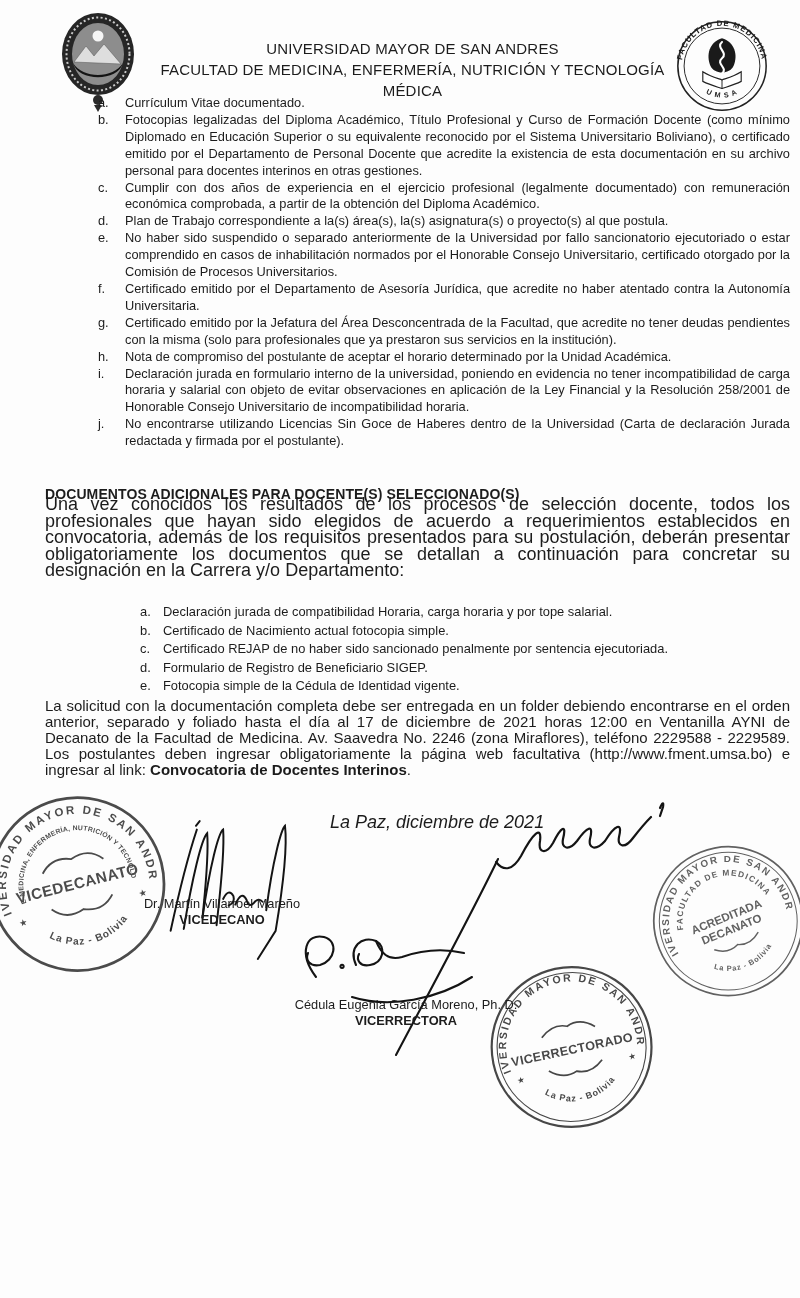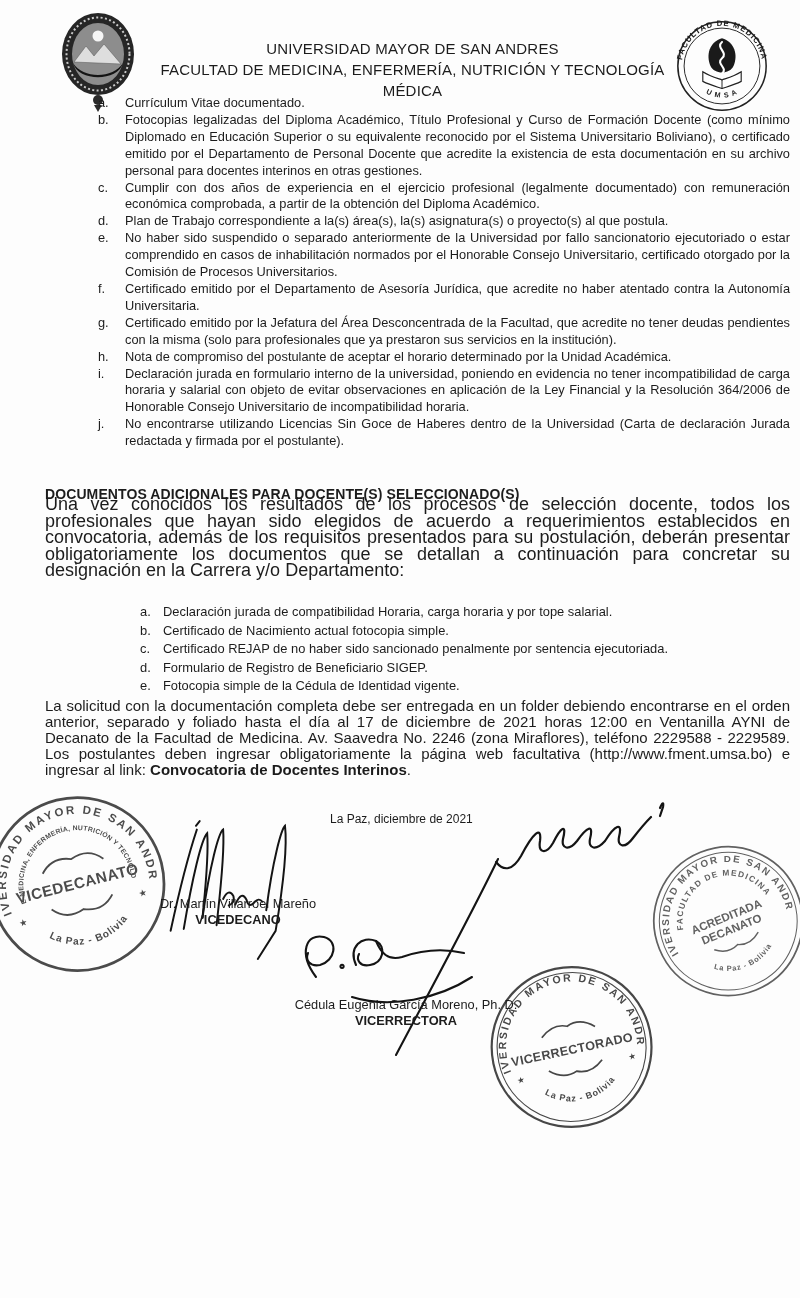--- a/index.html
+++ b/index.html
@@ -22,25 +22,25 @@
   .section-heading{position:absolute;top:486px;left:45px;width:745px;
     font-size:14px;font-weight:bold;letter-spacing:.1px;}
   .intro{position:absolute;top:496px;left:45px;width:745px;
     font-size:18px;line-height:16.6px;text-align:justify;}
   .sub-list{position:absolute;top:603px;left:140px;width:620px;margin:0;padding:0;list-style:none;
     font-size:12.9px;line-height:18.6px;}
   .sub-list .item{padding-left:23px;text-align:left;}
   .closing{position:absolute;top:698px;left:45px;width:745px;
     font-size:15px;line-height:16px;text-align:justify;}
   .closing b{font-weight:bold;}
-  .dateline{position:absolute;top:812px;left:330px;font-size:12px;}
+  .dateline{position:absolute;top:812px;left:330px;font-size:18px;font-style:italic;}
   
   .sig-name{position:absolute;text-align:center;font-size:12.8px;line-height:16px;z-index:4;}
   .sig-name .role{font-weight:bold;}
-  .name-vicedecano{top:896px;left:140px;width:196px;}
+  .name-vicedecano{top:896px;left:124px;width:196px;}
   .name-decano{top:890px;left:495px;width:196px;}
   .name-vicerrectora{top:997px;left:280px;width:252px;}
   .stamp{position:absolute;z-index:2;opacity:.88;}
   .stamp-vicedecanato{left:-14px;top:792px;transform:rotate(-14deg);}
   .stamp-decanato{left:650px;top:842px;transform:rotate(-22deg);}
   .stamp-vicerrectorado{left:487px;top:962px;transform:rotate(-12deg);}
   .sig{position:absolute;z-index:3;pointer-events:none;}
   .sig-villarroel{left:165px;top:818px;}
   .sig-merida{left:490px;top:800px;}
   .sig-garcia{left:290px;top:855px;}
@@ -92,21 +92,21 @@
 
   <ol class="req-list">
     <li class="item"><span class="ltr">a.</span><span>Currículum Vitae documentado.</span></li>
     <li class="item"><span class="ltr">b.</span><span>Fotocopias legalizadas del Diploma Académico, Título Profesional y Curso de Formación Docente (como mínimo Diplomado en Educación Superior o su equivalente reconocido por el Sistema Universitario Boliviano), o certificado emitido por el Departamento de Personal Docente que acredite la existencia de esta documentación en su archivo personal para docentes interinos en otras gestiones.</span></li>
     <li class="item"><span class="ltr">c.</span><span>Cumplir con dos años de experiencia en el ejercicio profesional (legalmente documentado) con remuneración económica comprobada, a partir de la obtención del Diploma Académico.</span></li>
     <li class="item"><span class="ltr">d.</span><span>Plan de Trabajo correspondiente a la(s) área(s), la(s) asignatura(s) o proyecto(s) al que postula.</span></li>
     <li class="item"><span class="ltr">e.</span><span>No haber sido suspendido o separado anteriormente de la Universidad por fallo sancionatorio ejecutoriado o estar comprendido en casos de inhabilitación normados por el Honorable Consejo Universitario, certificado otorgado por la Comisión de Procesos Universitarios.</span></li>
     <li class="item"><span class="ltr">f.</span><span>Certificado emitido por el Departamento de Asesoría Jurídica, que acredite no haber atentado contra la Autonomía Universitaria.</span></li>
     <li class="item"><span class="ltr">g.</span><span>Certificado emitido por la Jefatura del Área Desconcentrada de la Facultad, que acredite no tener deudas pendientes con la misma (solo para profesionales que ya prestaron sus servicios en la institución).</span></li>
     <li class="item"><span class="ltr">h.</span><span>Nota de compromiso del postulante de aceptar el horario determinado por la Unidad Académica.</span></li>
-    <li class="item"><span class="ltr">i.</span><span>Declaración jurada en formulario interno de la universidad, poniendo en evidencia no tener incompatibilidad de carga horaria y salarial con objeto de evitar observaciones en aplicación de la Ley Financial y la Resolución 364/2006 de Honorable Consejo Universitario de incompatibilidad horaria.</span></li>
+    <li class="item"><span class="ltr">i.</span><span>Declaración jurada en formulario interno de la universidad, poniendo en evidencia no tener incompatibilidad de carga horaria y salarial con objeto de evitar observaciones en aplicación de la Ley Financial y la Resolución 258/2001 de Honorable Consejo Universitario de incompatibilidad horaria.</span></li>
     <li class="item"><span class="ltr">j.</span><span>No encontrarse utilizando Licencias Sin Goce de Haberes dentro de la Universidad (Carta de declaración Jurada redactada y firmada por el postulante).</span></li>
   </ol>
 
   <div class="section-heading">DOCUMENTOS ADICIONALES PARA DOCENTE(S) SELECCIONADO(S)</div>
   <div class="intro">Una vez conocidos los resultados de los procesos de selección docente, todos los profesionales que hayan sido elegidos de acuerdo a requerimientos establecidos en convocatoria, además de los requisitos presentados para su postulación, deberán presentar obligatoriamente los documentos que se detallan a continuación  para concretar su designación en la Carrera y/o Departamento:</div>
 
   <ol class="sub-list">
     <li class="item"><span class="ltr">a.</span><span>Declaración jurada de compatibilidad Horaria, carga horaria y por tope salarial.</span></li>
     <li class="item"><span class="ltr">b.</span><span>Certificado de Nacimiento actual fotocopia simple.</span></li>
     <li class="item"><span class="ltr">c.</span><span>Certificado REJAP de no haber sido sancionado penalmente por sentencia ejecutoriada.</span></li>

